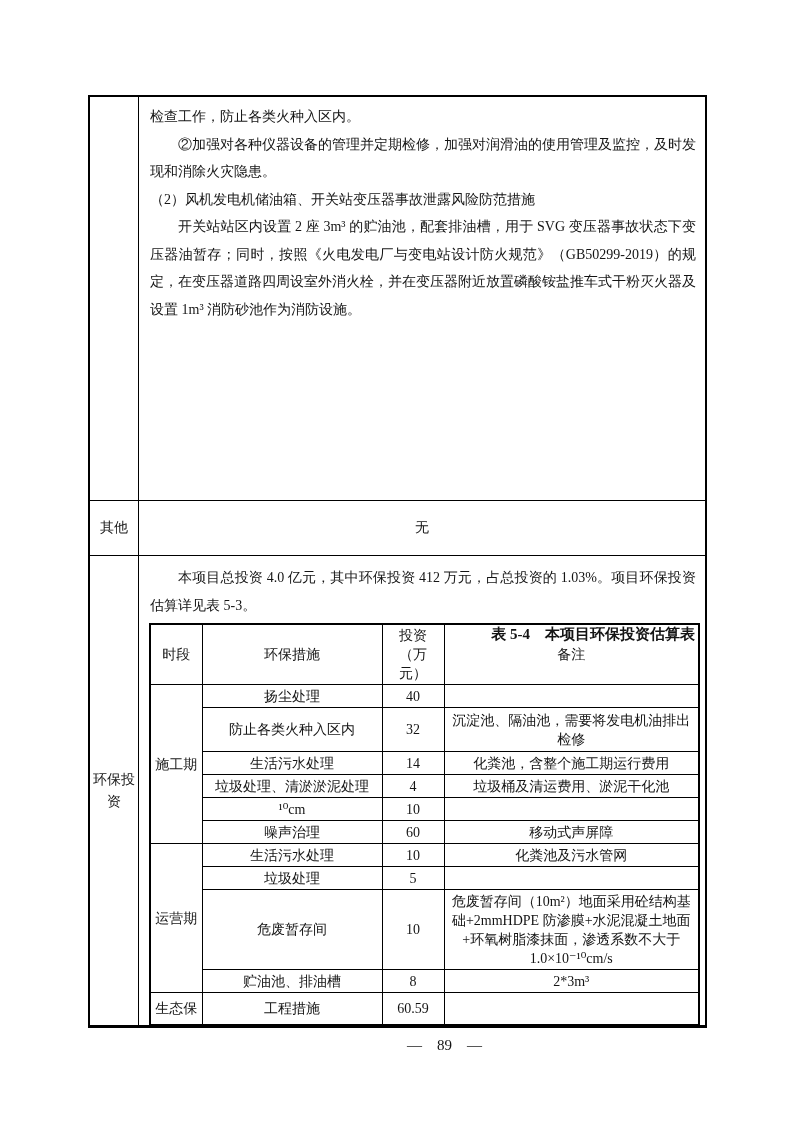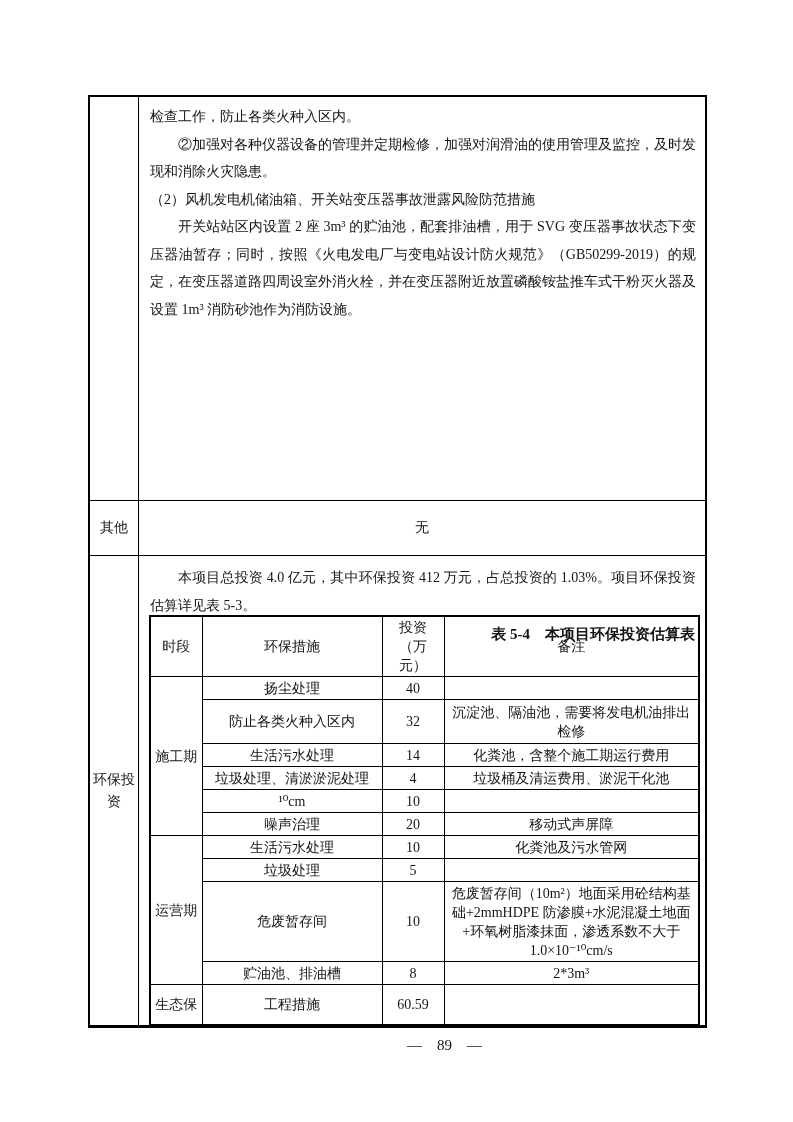--- a/index.html
+++ b/index.html
@@ -49,21 +49,21 @@
   }
   table.invest-table th, table.invest-table td {
     border:1px solid #000; text-align:center; vertical-align:middle;
     padding:1px 4px; line-height:19px; font-weight:normal;
     overflow:hidden; box-sizing:border-box;margin-left:36px;
   }
   tr.h-header { height:42px; }
   tr.h-std    { height:23px; }
   tr.h-tall   { height:44px; }
   tr.h-big    { height:80px; }
-  tr.h-last   { height:40px; }
+  tr.h-last   { height:32px; }
   .footer {
     position:absolute; left:0; top:1036px; width:100%;
     text-align:center; font-size:15px; white-space:pre;padding-left:48px;
   }
 </style>
 </head>
 <body>
 
 <div class="page">
 
@@ -130,21 +130,21 @@
                 <td>4</td>
                 <td>垃圾桶及清运费用、淤泥干化池</td>
               </tr>
               <tr class="h-std">
                 <td>¹⁰cm</td>
                 <td>10</td>
                 <td></td>
               </tr>
               <tr class="h-std">
                 <td>噪声治理</td>
-                <td>20</td>
+                <td>60</td>
                 <td>移动式声屏障</td>
               </tr>
               <tr class="h-std">
                 <td rowspan="4">运营期</td>
                 <td>生活污水处理</td>
                 <td>10</td>
                 <td>化粪池及污水管网</td>
               </tr>
               <tr class="h-std">
                 <td>垃圾处理</td>

